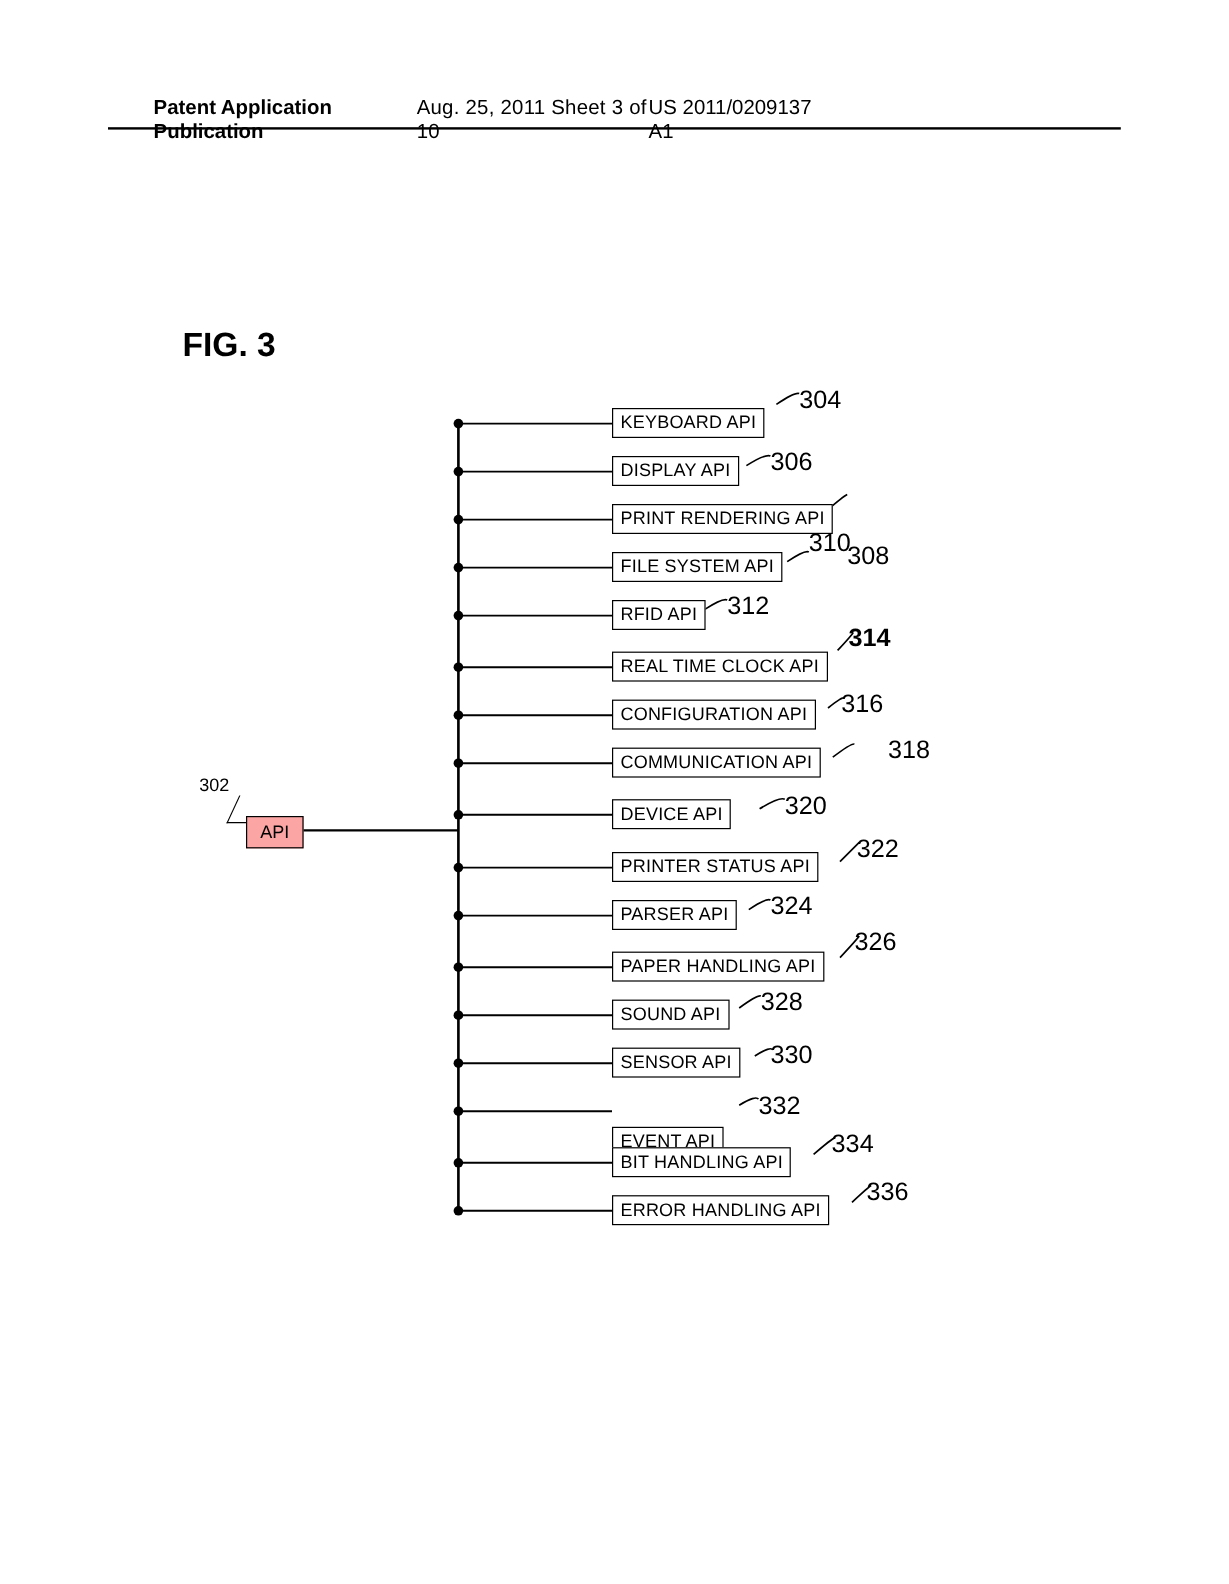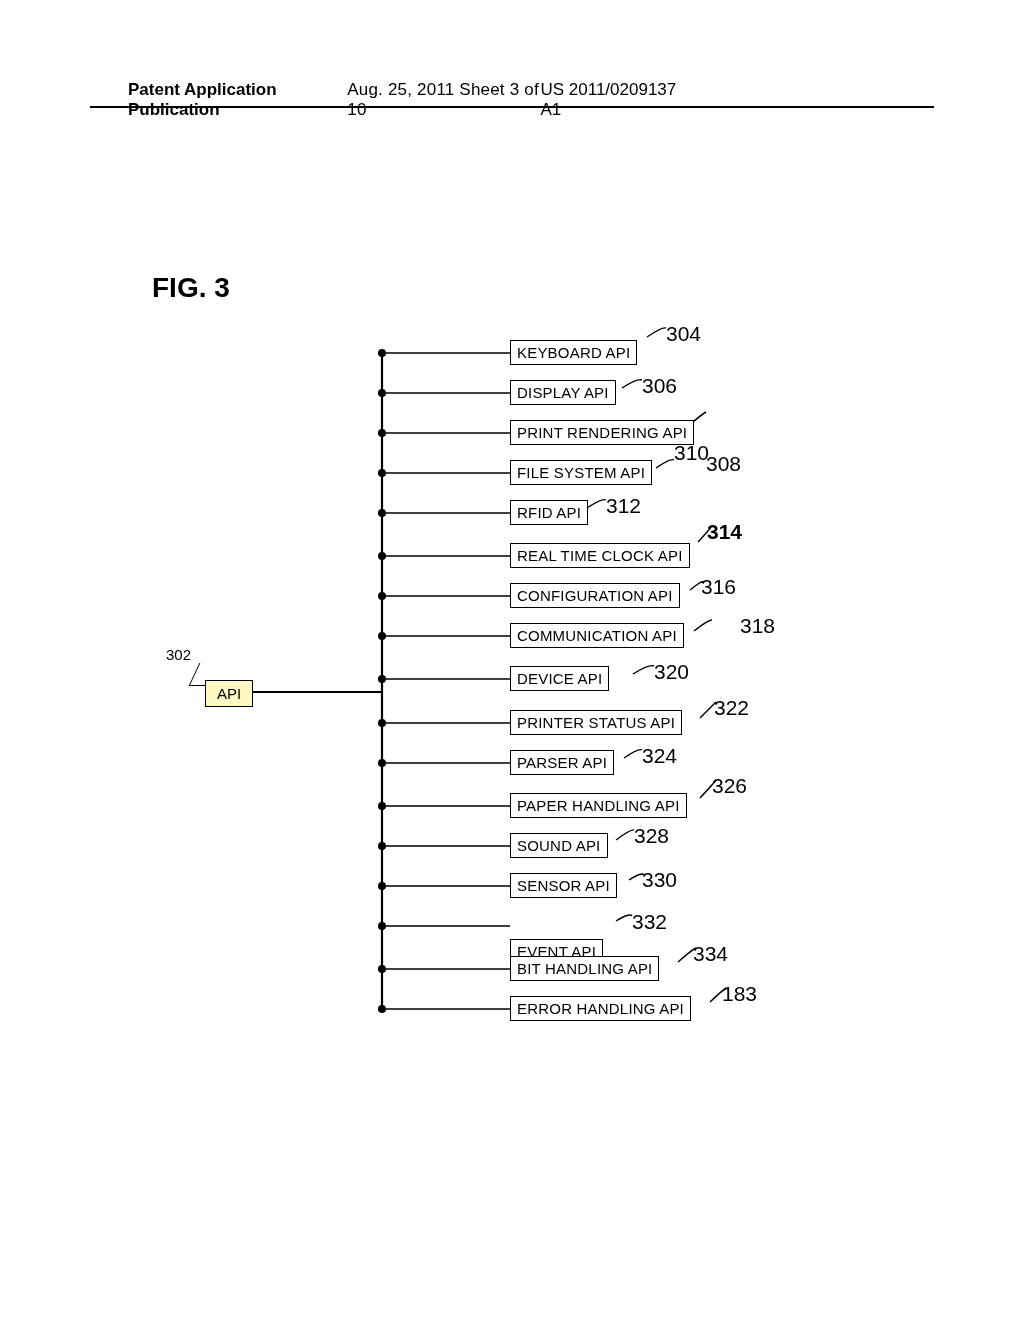--- a/index.html
+++ b/index.html
@@ -66,21 +66,21 @@
   
   .api-box {
     position: absolute;
     top: 360px;
     left: 55px;
     width: 48px;
     border: 1.8px solid #000;
     padding: 4px 2px;
     text-align: center;
     font-size: 15px;
-    background: #fef9c3;
+    background: #fca5a5;
   }
   .api-ref-302 {
     position: absolute;
     top: 326px;
     left: 16px;
     font-size: 15px;
   }
   
   .leader-302 {
     position: absolute;
@@ -226,17 +226,17 @@
         <div class="rnum" style="left: 562px; top: 454px;">326</div>
         <div class="rbox" style="left: 360px; top: 513px;">SOUND API</div>
         <div class="rnum" style="left: 484px; top: 504px;">328</div>
         <div class="rbox" style="left: 360px; top: 553px;">SENSOR API</div>
         <div class="rnum" style="left: 492px; top: 548px;">330</div>
         <div class="rbox" style="left: 360px; top: 619px;">EVENT API</div>
         <div class="rnum" style="left: 482px; top: 590px;">332</div>
         <div class="rbox" style="left: 360px; top: 636px;">BIT HANDLING API</div>
         <div class="rnum" style="left: 543px; top: 622px;">334</div>
         <div class="rbox" style="left: 360px; top: 676px;">ERROR HANDLING API</div>
-        <div class="rnum" style="left: 572px; top: 662px;">183</div>
+        <div class="rnum" style="left: 572px; top: 662px;">336</div>
       </div>
 
   </div>
 </div>
 
 </body></html>

